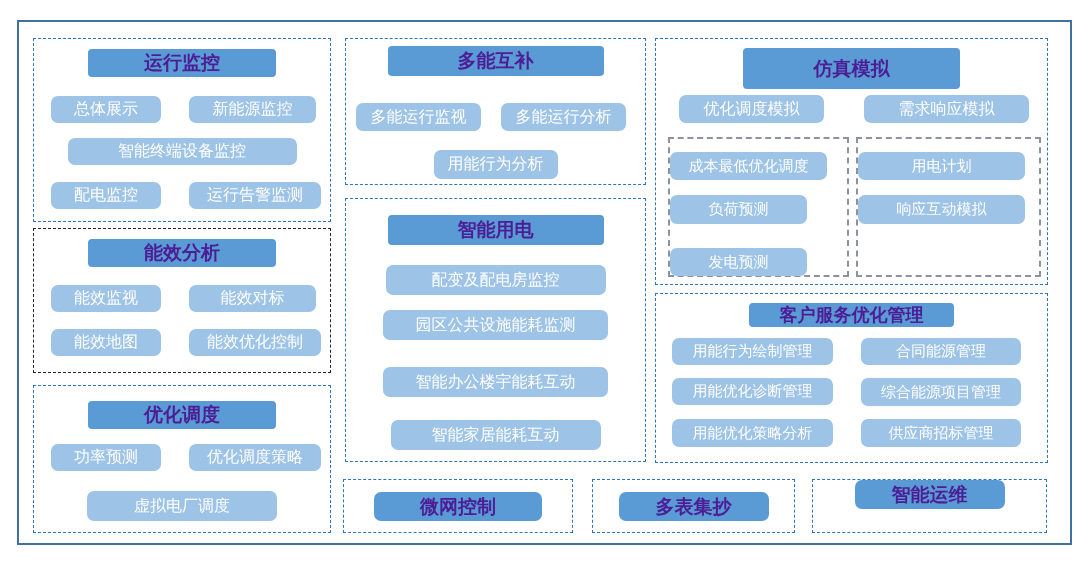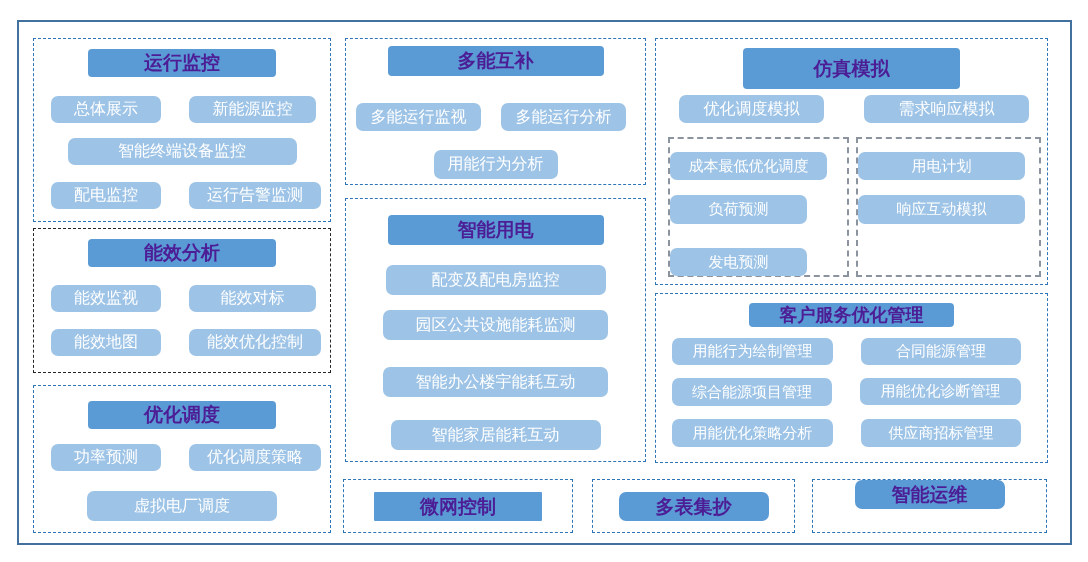--- a/index.html
+++ b/index.html
@@ -133,31 +133,31 @@
     </div>
   </section>
 
   <section class="grp blue" style="left:655px;top:293px;width:393px;height:170px">
     <div class="title" style="width:205px;height:24px;margin-top:9px;font-size:18px">客户服务优化管理</div>
     <div class="row" style="margin-top:11px;padding:0 26px 0 16px">
       <div class="item sm" style="width:161px">用能行为绘制管理</div>
       <div class="item sm" style="width:160px">合同能源管理</div>
     </div>
     <div class="row" style="margin-top:13px;padding:0 26px 0 16px">
+      <div class="item sm" style="width:161px">用能优化诊断管理</div>
       <div class="item sm" style="width:160px;height:28px">综合能源项目管理</div>
-      <div class="item sm" style="width:161px">用能优化诊断管理</div>
     </div>
     <div class="row" style="margin-top:13px;padding:0 26px 0 16px">
       <div class="item sm" style="width:161px;height:28px">用能优化策略分析</div>
       <div class="item sm" style="width:160px;height:28px">供应商招标管理</div>
     </div>
   </section>
 
   <section class="grp blue" style="left:343px;top:479px;width:230px;height:54px">
-    <div class="title" style="width:168px;height:29px;margin-top:12px;border-radius:1px">微网控制</div>
+    <div class="title" style="width:168px;height:29px;margin-top:12px;border-radius:7px">微网控制</div>
   </section>
 
   <section class="grp blue" style="left:592px;top:479px;width:203px;height:54px">
     <div class="title" style="width:150px;height:29px;margin-top:12px;border-radius:7px">多表集抄</div>
   </section>
 
   <section class="grp blue" style="left:812px;top:479px;width:235px;height:54px">
     <div class="title" style="width:150px;height:29px;margin-top:0;border-radius:7px">智能运维</div>
   </section>
 </div>

